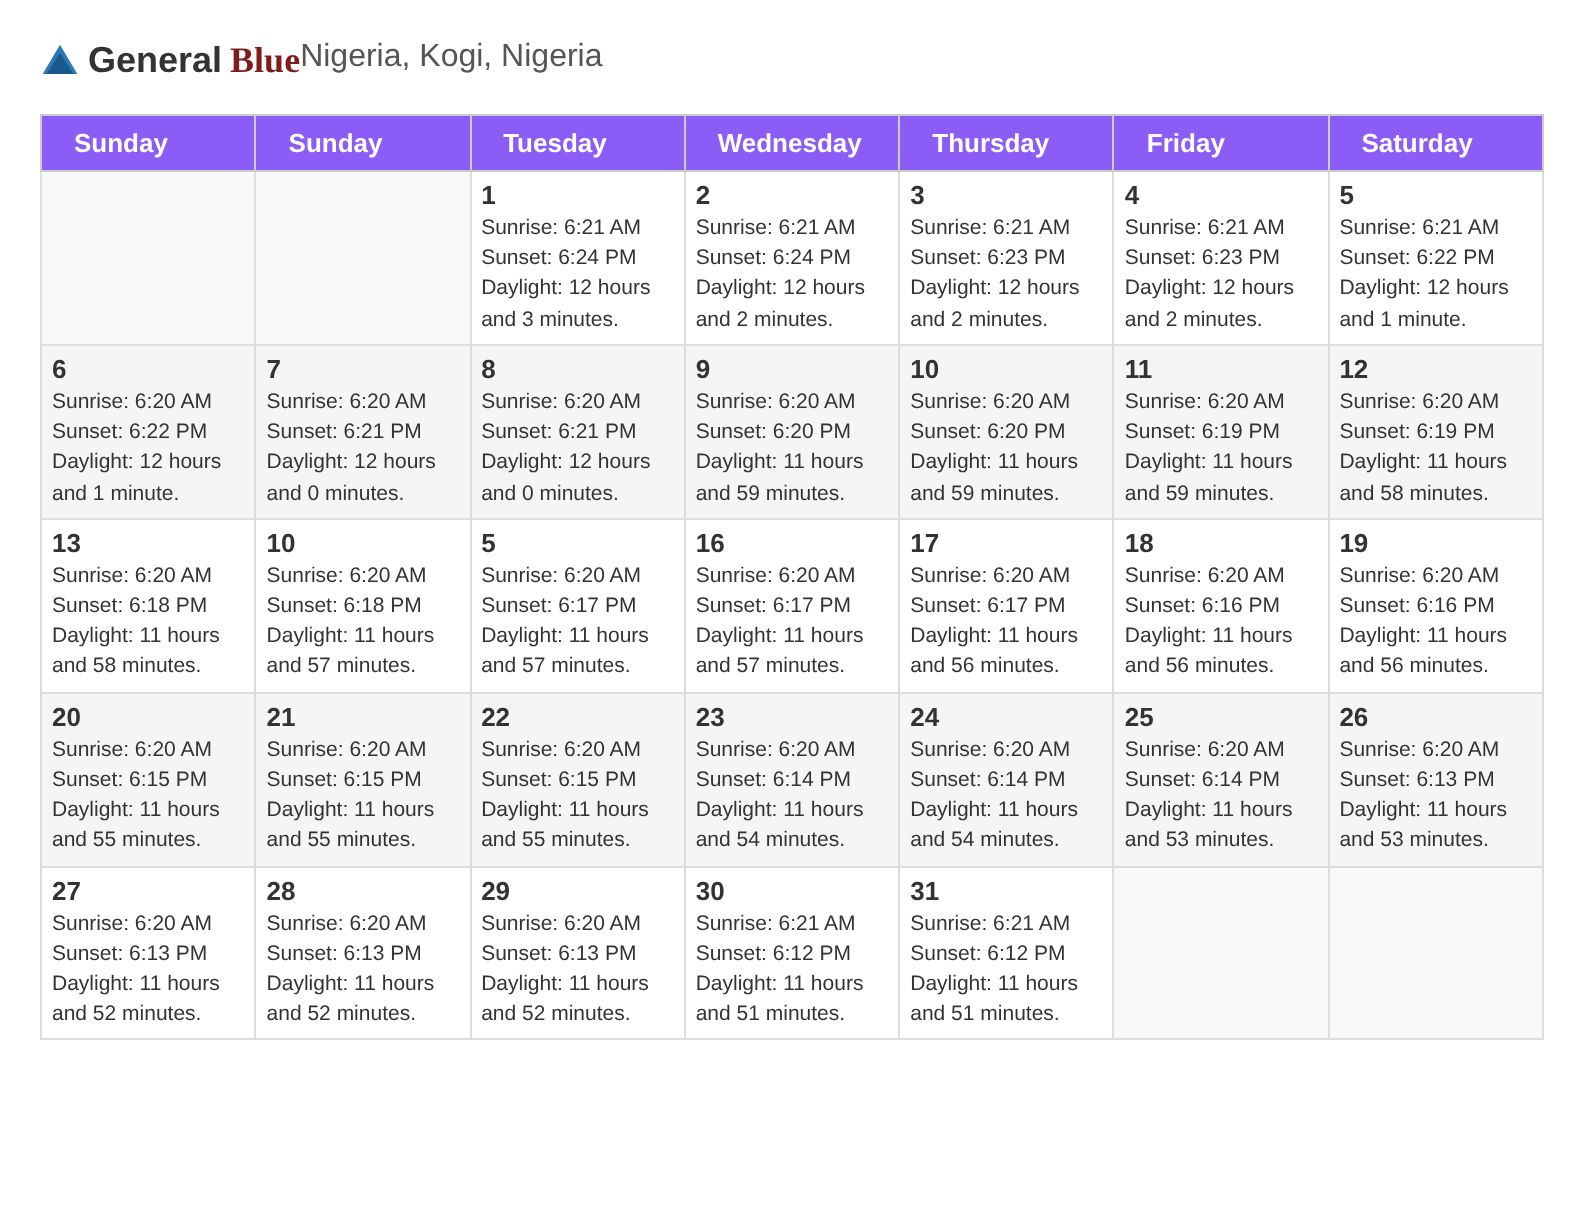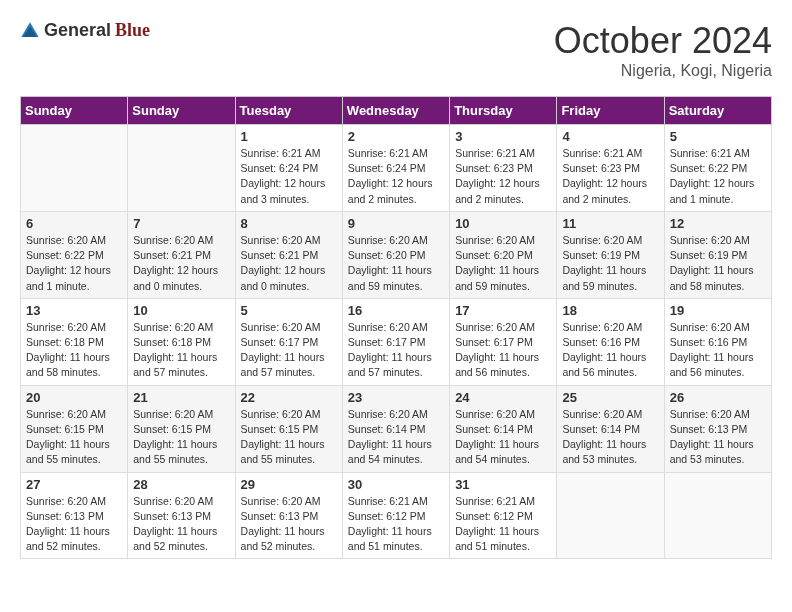--- a/index.html
+++ b/index.html
@@ -5,21 +5,21 @@
     * { margin: 0; padding: 0; box-sizing: border-box; }
     body {
       font-family: Arial, sans-serif;
       background: #fff;
       width: 792px;
       min-height: 612px;
       padding: 20px;
     }
     .header {
       display: flex;
-      justify-content: space-between;
+      justify-content: flex-start;
       align-items: flex-start;
       margin-bottom: 16px;
     }
     .logo {
       display: flex;
       align-items: center;
       gap: 4px;
     }
     .logo-icon {
       width: 20px;
@@ -36,25 +36,25 @@
     .location-title {
       font-size: 16px;
       color: #555;
     }
     table {
       width: 100%;
       border-collapse: collapse;
       table-layout: fixed;
     }
     th {
-      background-color: #701a75;
+      background-color: #8b5cf6;
       color: #fff;
       font-size: 13px;
       font-weight: bold;
-      padding: 6px 4px;
+      padding: 6px 16px;
       text-align: left;
       border: 1px solid #ccc;
     }
     td {
       vertical-align: top;
       border: 1px solid #ddd;
       padding: 4px 5px;
       font-size: 10.5px;
       color: #333;
       background: #fff;
@@ -86,21 +86,20 @@
 <div class="header">
   <div class="logo">
     <svg class="logo-icon" viewBox="0 0 30 30" xmlns="http://www.w3.org/2000/svg">
       <polygon points="15,2 28,24 2,24" fill="#2a7ab8"></polygon>
       <polygon points="15,8 25,24 5,24" fill="#1a5a8a"></polygon>
     </svg>
     <span style="font-size:18px;font-weight:bold;color:#333;">General</span>
       <span style="font-size:18px;font-weight:bold;color:#7f1d1d;font-family:Liberation Serif, serif;">Blue</span>
   </div>
   <div class="title-section">
-    <div class="month-title">October 2024</div>
     <div class="location-title">Nigeria, Kogi, Nigeria</div>
   </div>
 </div>
 
 <table>
   <thead>
     <tr>
     <th>Sunday</th>
         <th>Sunday</th>
         <th>Tuesday</th>

